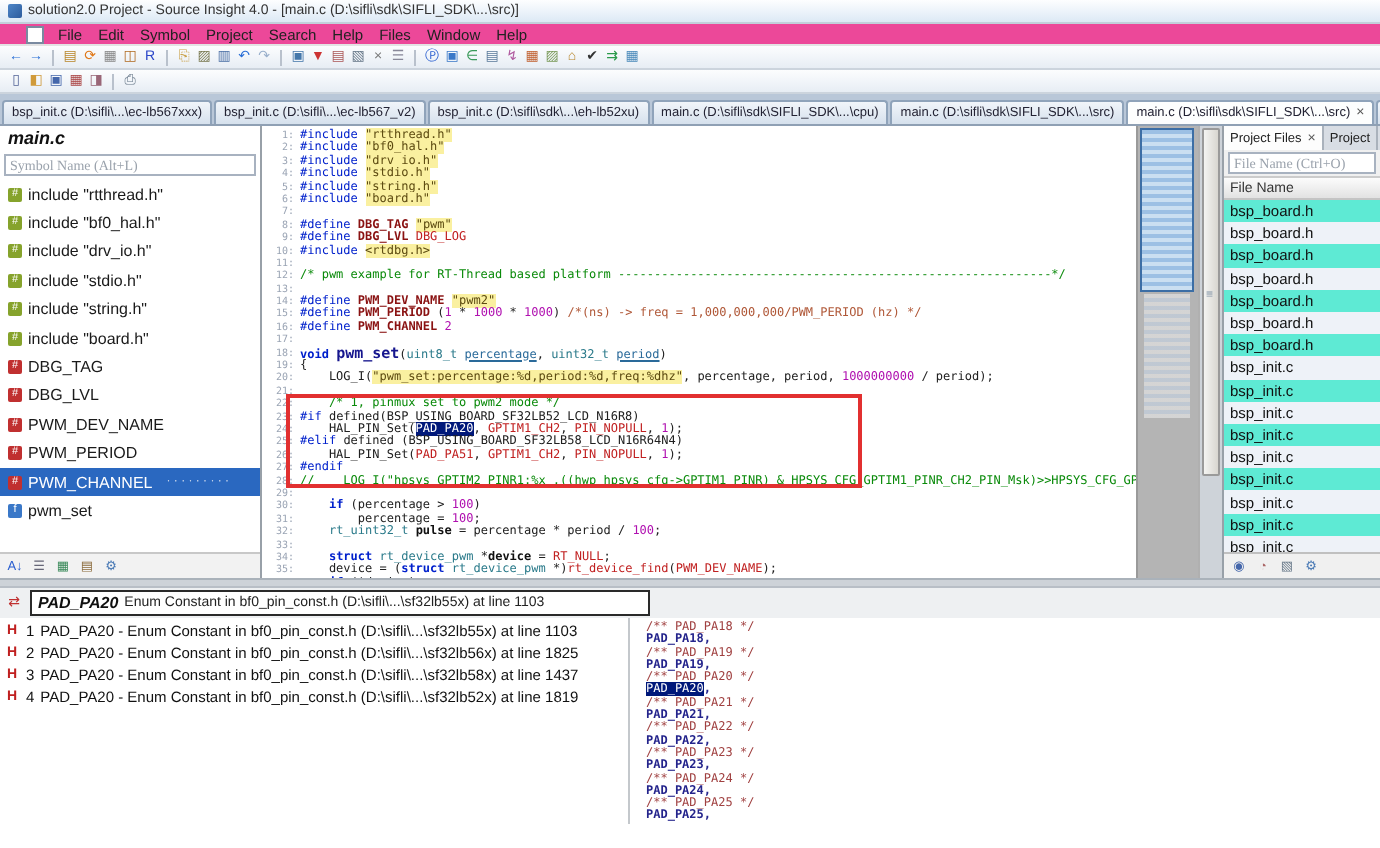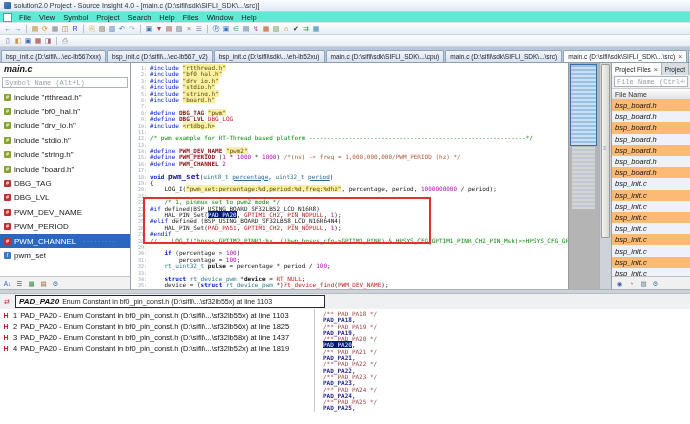--- a/index.html
+++ b/index.html
@@ -3,41 +3,41 @@
 <meta charset="utf-8">
 <style>
   html,body{margin:0;padding:0;}
   body{width:690px;height:424px;overflow:hidden;background:#fff;
        font-family:"Liberation Sans","DejaVu Sans",sans-serif;position:relative;
        -webkit-font-smoothing:antialiased;}
   
   .titlebar{height:11px;background:linear-gradient(#fdfeff,#dce9f5);border-bottom:1px solid #c3cfdb;
             display:flex;align-items:center;gap:3px;padding:0 4px;font-size:7px;color:#333;}
   .app-icon{width:7px;height:7px;background:linear-gradient(135deg,#4d86c8,#2c5c9c);border-radius:1px;flex:none;}
-  .menubar{height:10px;background:#5eead4;border-bottom:1px solid #e3e3e3;display:flex;align-items:center;
-           gap:0;padding-left:2px;font-size:7.5px;color:#222;}
+  .menubar{height:10px;background:#ec4899;border-bottom:1px solid #e3e3e3;display:flex;align-items:center;
+           gap:0;padding-left:12px;font-size:7.5px;color:#222;}
   .mdi-icon{width:7px;height:7px;background:#fff;border:1px solid #7a8aa0;margin:0 3px 0 1px;flex:none;}
   .menu-item{padding:0 4px;cursor:default;}
   .toolbar{height:11px;background:linear-gradient(#fcfdfe,#e7edf4);border-bottom:1px solid #ccd4dd;
            display:flex;align-items:center;padding:0 3px;}
   .tb-icon{width:10px;height:10px;font-size:7px;line-height:10px;text-align:center;flex:none;}
   .tb-sep{width:1px;height:8px;background:#b9c1cc;margin:0 3px;flex:none;}
   .tabbar{height:14px;background:#b9c7d8;display:flex;align-items:flex-end;padding:1px 0 0 1px;gap:1px;
           border-bottom:1px solid #8fa0b4;overflow:hidden;}
   .tab{height:11px;background:linear-gradient(#f1f5fa,#d6e1ed);border:1px solid #8fa3ba;border-bottom:none;
        border-radius:2px 2px 0 0;font-size:6.5px;padding:0 4px;display:flex;align-items:center;color:#223;
        white-space:nowrap;overflow:hidden;flex:none;}
   .tab.active{background:#fdfefe;}
   .tab-close{margin-left:3px;color:#555;font-size:7px;}
   
   .main{display:flex;height:226px;background:#fff;border-radius:31px;}
   .sympanel{width:130px;flex:none;border-right:1px solid #98a0a8;display:flex;flex-direction:column;background:#fff;}
   .sym-header{height:12px;font-style:italic;font-weight:bold;font-size:9px;padding:1px 4px 0 4px;color:#111;}
   .sym-input,.rp-input{margin:1px 2px;height:9px;border:1px solid #a8b2c0;font-size:7px;padding:0 2px;
-        color:#333;background:#fff;font-family:Liberation Mono, monospace;display:block;width:calc(100% - 10px);}
+        color:#333;background:#fff;font-family:Liberation Serif, serif;display:block;width:calc(100% - 10px);}
   .sym-input::placeholder,.rp-input::placeholder{color:#9aa2ac;}
   .sym-list{flex:1;overflow:hidden;font-size:8px;padding-top:1px;}
   .sym-row{height:14.4px;display:flex;align-items:center;gap:3px;padding-left:4px;color:#1a1a1a;white-space:nowrap;}
   .sym-row.selected{background:#2a68c0;color:#fff;}
   .sym-row.selected::after{content:"· · · · · · · · ·";color:#cdd9ec;font-size:6px;margin-left:4px;}
   .sym-icon{width:7px;height:7px;border-radius:1px;font-size:5.5px;color:#fff;text-align:center;line-height:7px;flex:none;}
   .ic-inc{background:#86a32c;}
   .ic-def{background:#c03030;}
   .ic-fn{background:#3a78c8;}
   .sym-footer{height:12px;border-top:1px solid #c8c8c8;background:#f2f2f2;display:flex;align-items:center;gap:3px;padding:0 3px;}
@@ -64,21 +64,21 @@
   .vthumb{position:absolute;top:1px;left:1px;right:1px;height:172px;border:1px solid #9a9a9a;border-radius:1px;
           background:linear-gradient(90deg,#f4f4f2,#d8d6d0);}
   .vthumb::after{content:"≡";position:absolute;left:1px;top:80px;font-size:6px;color:#8899aa;}
   
   .rpanel{width:78px;flex:none;border-left:1px solid #98a0a8;display:flex;flex-direction:column;background:#f0f0f0;}
   .rp-tabs{height:12px;display:flex;background:#d8dde4;font-size:6.5px;border-bottom:1px solid #c0c6cе;}
   .rp-tab{padding:0 3px;display:flex;align-items:center;border-right:1px solid #aab2bc;color:#222;white-space:nowrap;overflow:hidden;}
   .rp-tab.active{background:#fdfdfd;}
   .rp-colhead{height:10px;background:linear-gradient(#fcfcfc,#e2e2e2);border-top:1px solid #cccccc;border-bottom:1px solid #c4c4c4;
               font-size:7px;padding-left:3px;display:flex;align-items:center;color:#333;}
-  .rp-list{flex:1;overflow:hidden;background:#fdba74;font-size:7.5px;font-style:italic;}
+  .rp-list{flex:1;overflow:hidden;background:#5eead4;font-size:7.5px;}
   .rp-row{height:11.2px;display:flex;align-items:center;padding-left:3px;white-space:nowrap;color:#111;}
   .rp-row:nth-child(even){background:#eef2f8;}
   .rp-footer{height:12px;border-top:1px solid #c0c0c0;background:#f0f0f0;display:flex;align-items:center;gap:3px;padding:0 3px;}
   .rp-footer .tb-icon{width:9px;height:9px;font-size:6.5px;line-height:9px;}
   
   .splitter{height:3px;background:#cdd2d8;border-top:1px solid #aab2ba;border-bottom:1px solid #b8bec6;}
   .bottom{height:118px;display:flex;flex-direction:column;background:#fff;}
   .bot-header{height:15px;flex:none;display:flex;align-items:center;gap:3px;padding:0 2px;background:#eef0f2;}
   .bot-combo{width:302px;height:11px;background:#fff;border:1px solid #2a2a2a;display:flex;align-items:center;gap:3px;
              padding:0 3px;white-space:nowrap;overflow:hidden;}
@@ -98,21 +98,21 @@
 
 <div class="titlebar">
   <span class="app-icon"></span>
   <span>solution2.0 Project - Source Insight 4.0 - [main.c (D:\sifli\sdk\SIFLI_SDK\...\src)]</span>
 </div>
 
 <div class="menubar">
   <span class="mdi-icon"></span>
   <span style="display:flex;">
       <span class="menu-item">File</span>
-      <span class="menu-item">View</span>
+      <span class="menu-item">Edit</span>
       <span class="menu-item">Symbol</span>
       <span class="menu-item">Project</span>
       <span class="menu-item">Search</span>
       <span class="menu-item">Help</span>
       <span class="menu-item">Files</span>
       <span class="menu-item">Window</span>
       <span class="menu-item">Help</span>
     </span>
 </div>
 

